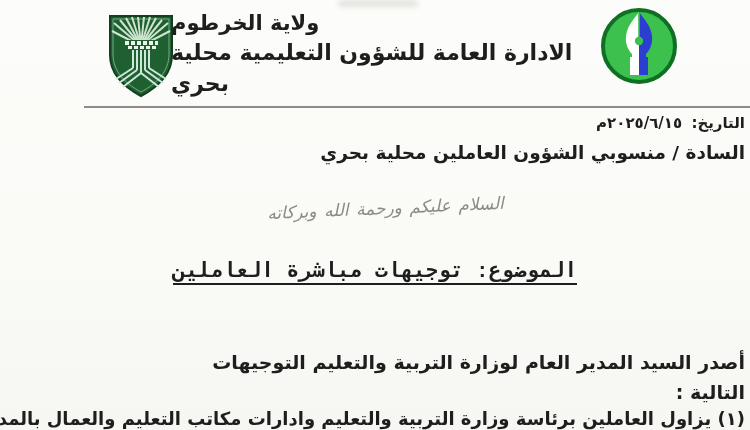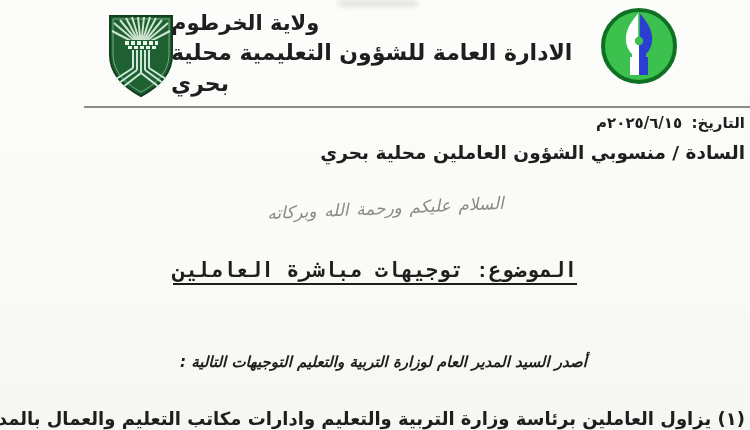--- a/index.html
+++ b/index.html
@@ -43,21 +43,21 @@
   }
   .subject-row{
     position:absolute;top:258px;left:0;right:0;text-align:center;
   }
   .subject-text{
     display:inline-block;font-size:21px;font-weight:bold;
     border-bottom:2.5px solid #1e1e1e;font-family:Liberation Mono, monospace;
   }
   .intro-line{
     position:absolute;top:347px;right:5px;left:180px;
-    text-align:left;font-size:15px;font-weight:bold;line-height:30px;font-style:italic;
+    text-align:right;font-size:19px;font-weight:bold;line-height:30px;
   }
   .item-line{
     position:absolute;top:403px;right:5px;left:45px;
     text-align:right;font-size:18px;font-weight:600;line-height:32px;
     white-space:nowrap;
   }
   .txt{unicode-bidi:plaintext;}
 </style>
 </head>
 <body>

